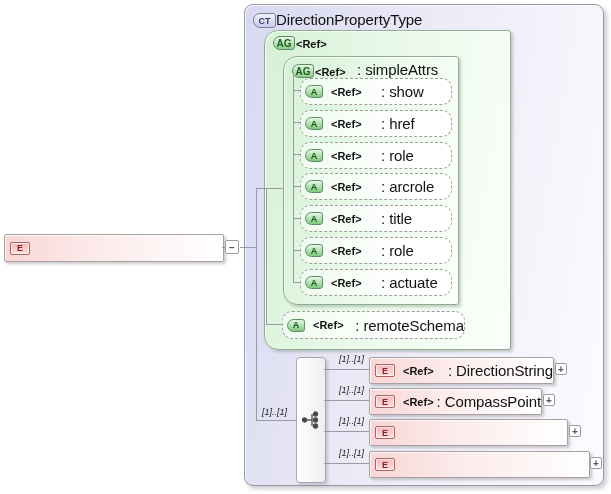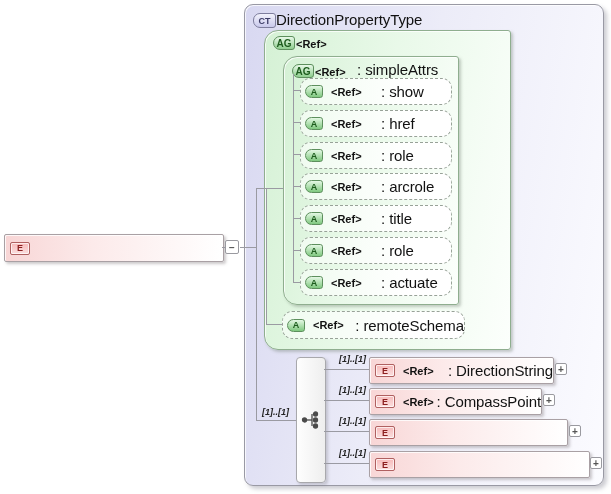--- a/index.html
+++ b/index.html
@@ -41,21 +41,21 @@
        background:linear-gradient(180deg,#f7baba 0%,#fbdfdf 100%);color:#8b1f1f;font-size:9px;margin-left:5px;
        box-shadow:inset 0 0 0 1px rgba(255,255,255,.7);}
   
   .hdr{display:flex;align-items:flex-end;font-size:11px;font-weight:bold;color:#111;white-space:nowrap;}
   .ref{font-size:11px;font-weight:bold;color:#111;white-space:nowrap;}
   .nm{font-size:15px;font-weight:normal;color:#111;white-space:nowrap;letter-spacing:-0.1px;}
   .attrbox .ref{width:50px;margin-left:8px;}
   .ebox .ref{width:52px;margin-left:8px;}
   .hdr .ref{width:42px;margin-left:1px;}
   .ref:empty{display:none;}
-  .card{font-size:9px;font-weight:bold;font-style:italic;color:#222;white-space:nowrap;}
+  .card{font-size:9px;font-weight:normal;font-style:italic;color:#222;white-space:nowrap;}
   .plus,.minus{box-sizing:border-box;border:1px solid #9a9aa0;background:#fff;color:#555;
        text-align:center;font-size:10px;font-weight:bold;
        display:flex;align-items:center;justify-content:center;}
   .plus{width:12px;height:12px;border-radius:2px;}
   .minus{width:14px;height:14px;border-radius:2px;}
   svg.wires{position:absolute;left:0;top:0;pointer-events:none;}
 </style>
 </head>
 <body>
 

